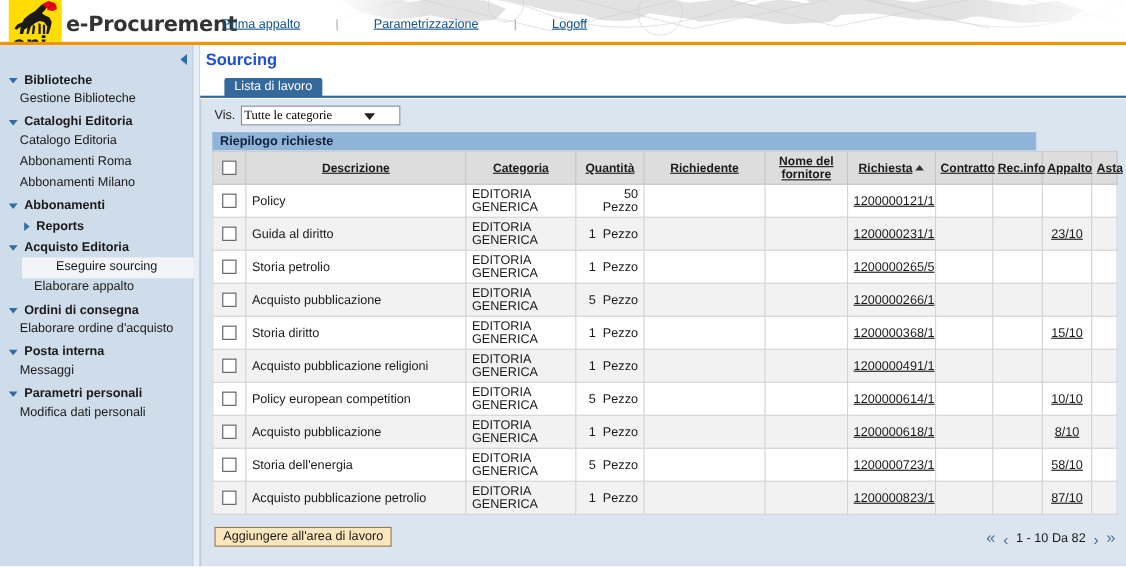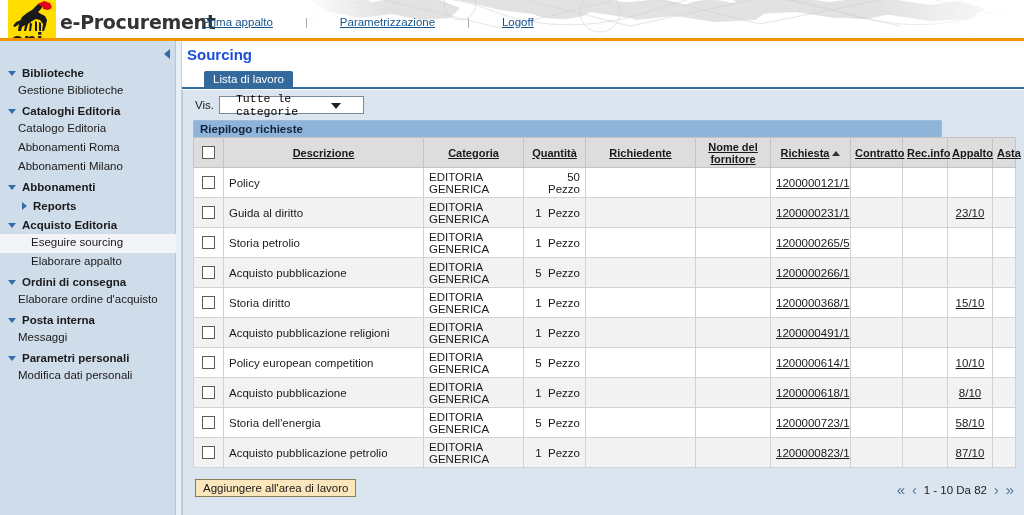--- a/index.html
+++ b/index.html
@@ -101,20 +101,21 @@
   }
   .nav-group.indent1 { padding-left: 22px; }
   .nav-item {
     padding: 2px 0 2px 18px;
     font-size: 11.5px; color: #1a1a1a; cursor: pointer; min-height: 19px;
   }
   .nav-item.indent2 { padding-left: 31px; }
   .nav-item.selected {
     background: #f2f4f7;
     width: 176px;
+    margin-left: 20px;
   }
 
   
   .content {
     position: absolute; top: 41px; left: 182px;
     width: 842px; height: 474px;
     background: #ffffff;
   }
   .page-title {
     position: absolute; top: 5px; left: 5px;
@@ -148,23 +149,23 @@
   .vis-bar {
     position: absolute; top: 6px; left: 12px;
     display: flex; align-items: center; gap: 5px;
   }
   .vis-label { font-size: 11.5px; color: #1a1a1a; }
   .vis-select {
     width: 145px; height: 18px;
     background: #ffffff;
     border: 1px solid #7b8a99;
     font-size: 11.5px;
-    font-family: Liberation Mono, monospace;
+    font-family: Liberation Serif, serif;
     color: #000;
-    padding: 0 16px;
+    padding: 0 2px;
     cursor: pointer;
     position: relative;
     display: flex; align-items: center;
   }
   .vis-select .sel-arrow {
     position: absolute; right: 22px; top: 6px;
     width: 0; height: 0;
     border-left: 5px solid transparent;
     border-right: 5px solid transparent;
     border-top: 6px solid #222;

